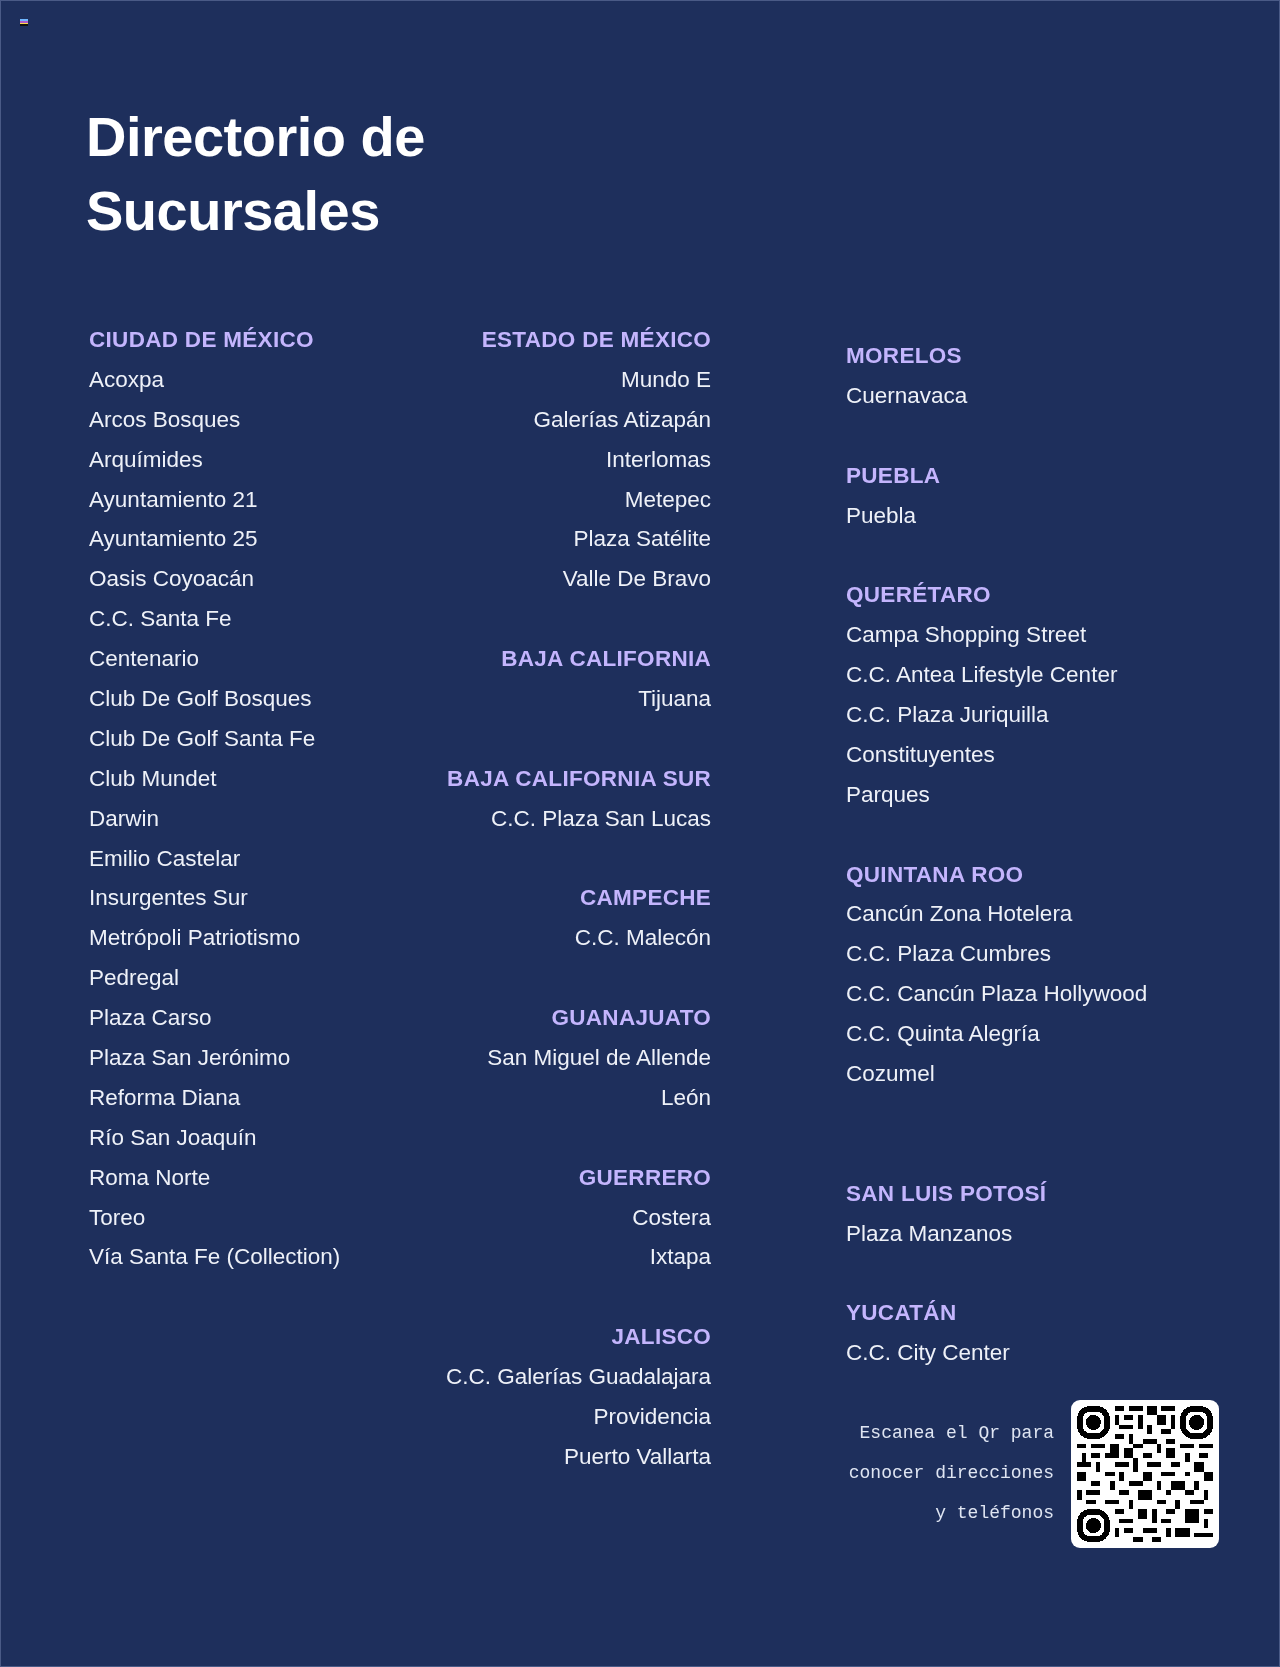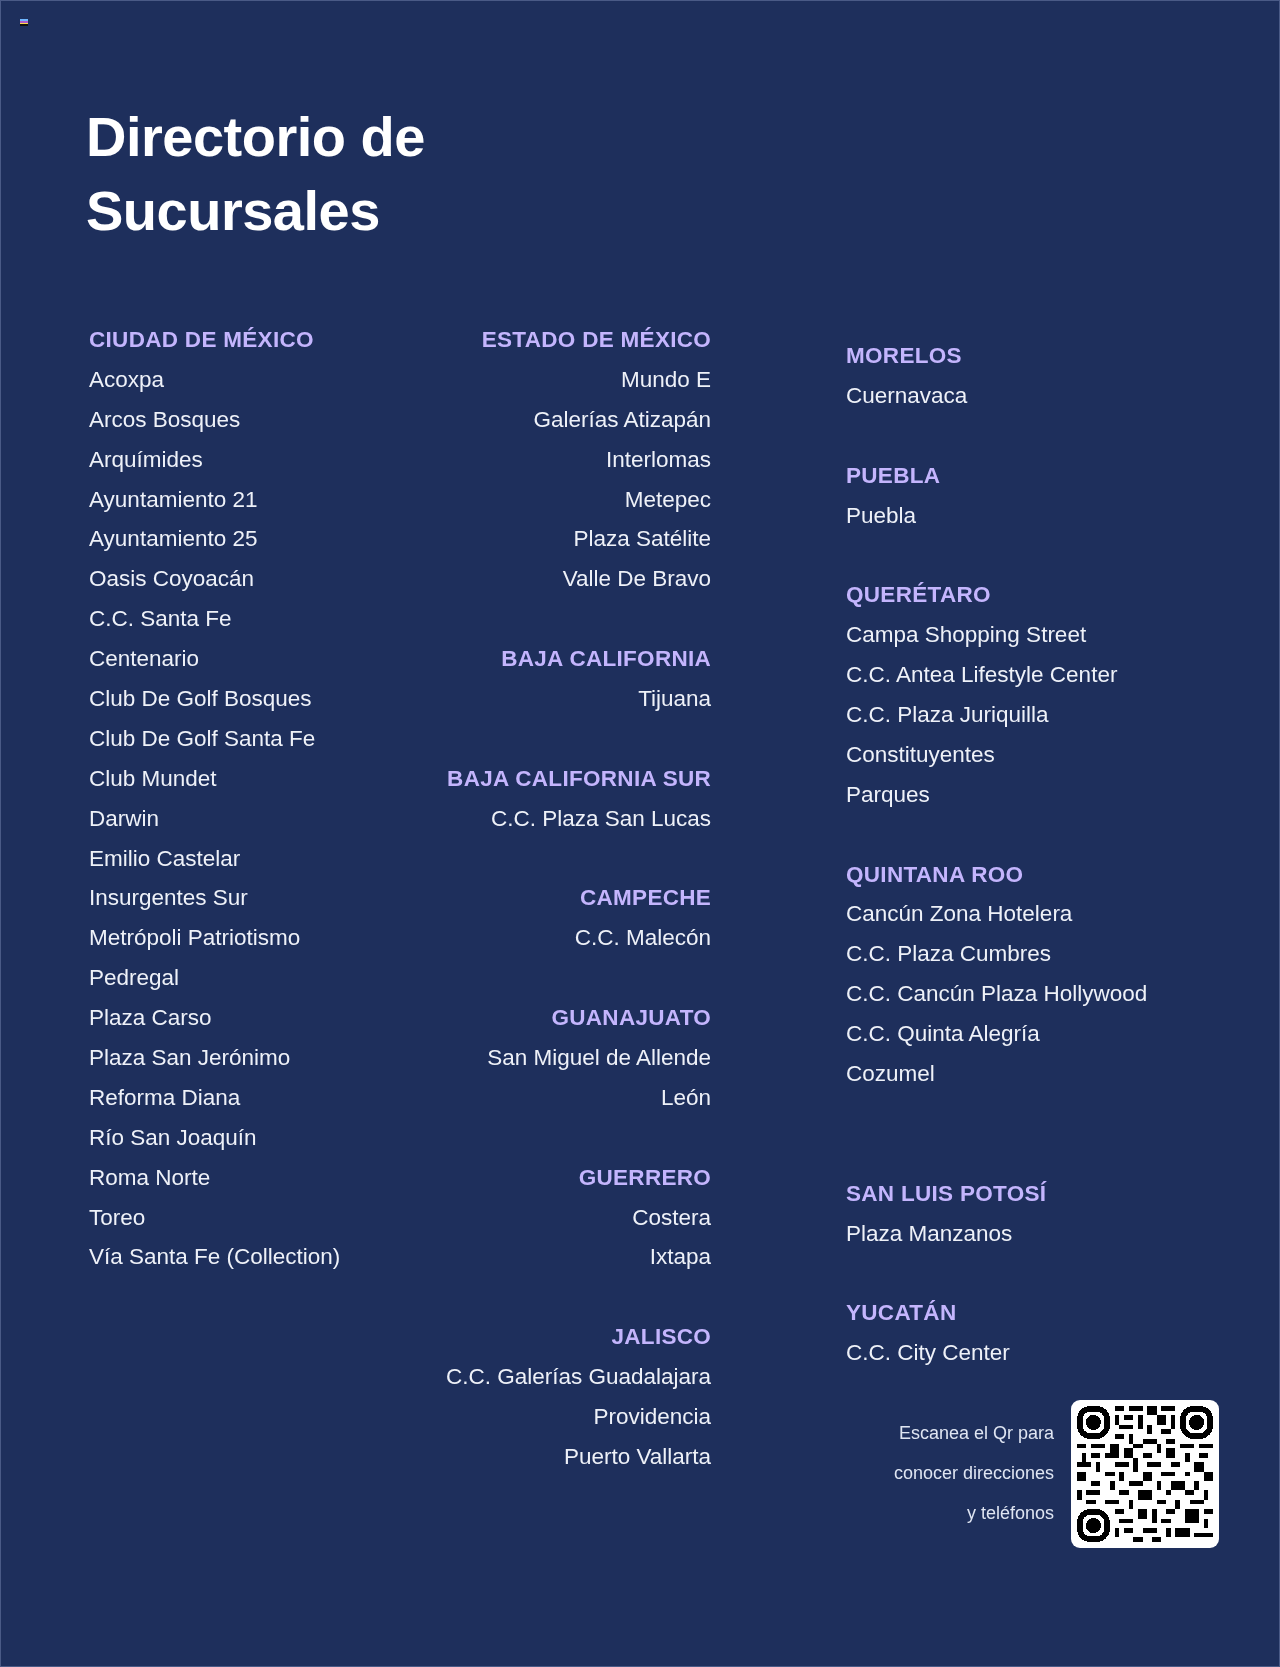--- a/index.html
+++ b/index.html
@@ -58,21 +58,21 @@
   }
   .line.gap { }
   .qr-caption {
     position: absolute;
     right: 226px; top: 1413px;
     text-align: right;
     font-size: 18px;
     line-height: 40px;
     color: #dfe5f2;
   }
-  .qr-caption span { display: block; }
+  .qr-caption span { display: block; font-family: Liberation Mono, monospace; }
   .qr-box {
     position: absolute; left: 1071px; top: 1400px;
     width: 148px; height: 148px;
     background: #ffffff;
     border-radius: 9px;
   }
   .qr-box svg { position: absolute; left: 6px; top: 6px; }
 </style>
 </head>
 <body>

